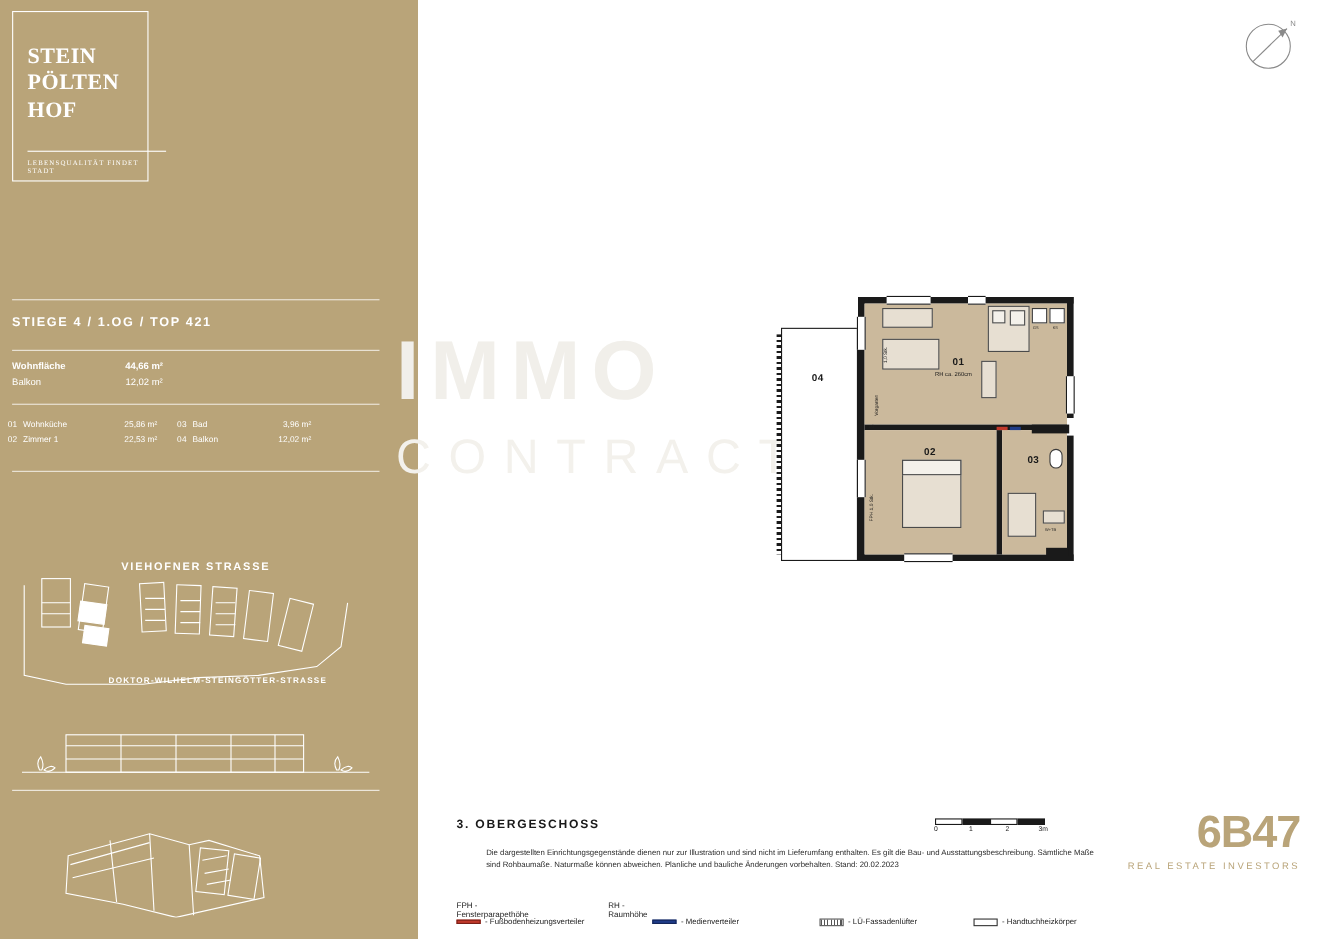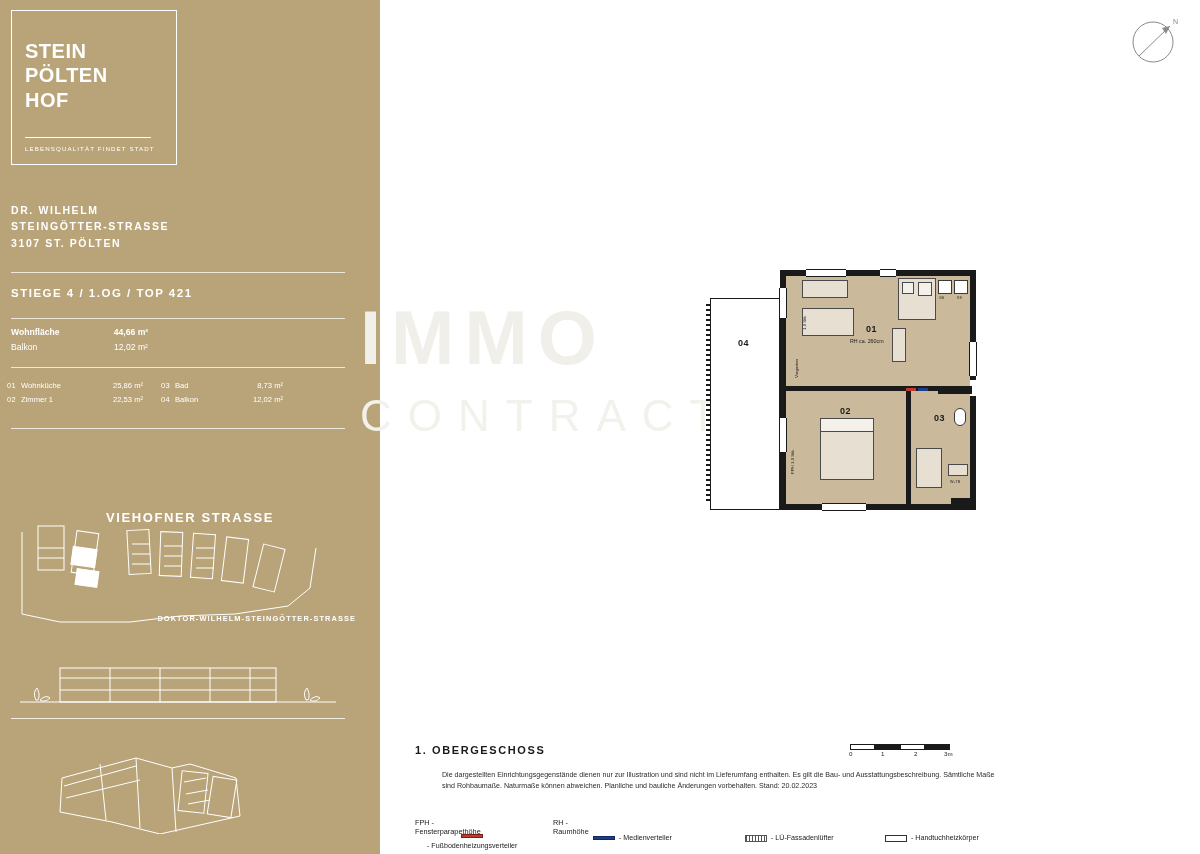--- a/index.html
+++ b/index.html
@@ -16,22 +16,23 @@
     position: absolute;
     left: 0; top: 0;
     width: 380px; height: 854px;
     background: #b9a479;
     color: #ffffff;
   }
 
   #logo-box {
     position: absolute;
     left: 11px; top: 10px;
-    width: 166px; height: 155px;
+    width: 124px; height: 155px;
     border: 1.5px solid #ffffff;
+    font-family: Liberation Serif, serif;
   }
   #logo-text {
     position: absolute;
     left: 13px; top: 28px;
     font-weight: bold;
     font-size: 20px;
     line-height: 1.22;
     letter-spacing: 0.5px;
   }
   #logo-rule {
@@ -98,32 +99,32 @@
     align-items: baseline;
   }
   #rooms .num { letter-spacing: 0.2px; }
   #rooms .nm { }
   #rooms .ar { text-align: right; }
   #rooms .gap { }
 
   
   #siteplan-title {
     position: absolute;
-    left: 12px; top: 510px;
+    left: 0; top: 510px;
     width: 356px;
     text-align: center;
-    font-size: 13px;
+    font-size: 10px;
     font-weight: bold;
     letter-spacing: 1.6px;
   }
   #siteplan-street {
     position: absolute;
     left: 0; top: 614px;
     width: 356px;
-    text-align: right;
+    text-align: center;
     font-size: 7.4px;
     font-weight: bold;
     letter-spacing: 1.1px;
     padding-left: 40px;
   }
   #siteplan { position: absolute; left: 20px; top: 518px; }
   #elev { position: absolute; left: 20px; top: 660px; }
   #footerplan { position: absolute; left: 40px; top: 742px; }
 
   #hr5 {
@@ -281,25 +282,20 @@
   <div id="logo-box">
     <div id="logo-text">
       <div>STEIN</div>
       <div>PÖLTEN</div>
       <div>HOF</div>
     </div>
     <div id="logo-rule"></div>
     <div id="logo-sub">LEBENSQUALITÄT FINDET STADT</div>
   </div>
 
-  <div id="address">
-    <div>DR. WILHELM</div>
-    <div>STEINGÖTTER-STRASSE</div>
-    <div>3107 ST. PÖLTEN</div>
-  </div>
 
   <div class="hr" id="hr1"></div>
   <div id="unit-line">STIEGE 4 / 1.OG / TOP 421</div>
   <div class="hr" id="hr2"></div>
 
   <div id="areas">
     <div class="row bold">
       <span class="lbl">Wohnfläche</span>
       <span class="val">44,66 m²</span>
     </div>
@@ -311,21 +307,21 @@
 
   <div class="hr" id="hr3"></div>
 
   <div id="rooms">
     <span class="num">01</span>
     <span class="nm">Wohnküche</span>
     <span class="ar">25,86 m²</span>
     <span class="gap"></span>
     <span class="num">03</span>
     <span class="nm">Bad</span>
-    <span class="ar">8,73 m²</span>
+    <span class="ar">3,96 m²</span>
 
     <span class="num">02</span>
     <span class="nm">Zimmer 1</span>
     <span class="ar">22,53 m²</span>
     <span class="gap"></span>
     <span class="num">04</span>
     <span class="nm">Balkon</span>
     <span class="ar">12,02 m²</span>
   </div>
 
@@ -458,30 +454,30 @@
 
     <div class="thin" style="left:196px; top:120px; width:10px; height:3px; background:#c0392b;"></div>
     <div class="thin" style="left:208px; top:120px; width:10px; height:3px; background:#1f3c88;"></div>
 
     <div class="vtext" style="left:84px; top:110px;">Vorgarten</div>
     <div class="vtext" style="left:80px; top:206px;">FPH 1,0 Stk.</div>
     <div class="vtext" style="left:92px; top:62px;">1,0 Stk.</div>
     <div class="tiny" style="left:80px; top:118px;">LÜ</div>
   </div>
 
-  <div id="floor-label">1. OBERGESCHOSS</div>
+  <div id="floor-label">3. OBERGESCHOSS</div>
   <div id="disclaimer">Die dargestellten Einrichtungsgegenstände dienen nur zur Illustration und sind nicht im Lieferumfang enthalten. Es gilt die Bau- und Ausstattungsbeschreibung. Sämtliche Maße sind Rohbaumaße. Naturmaße können abweichen. Planliche und bauliche Änderungen vorbehalten. Stand: 20.02.2023</div>
 
   <div id="abbrev">
     <span class="c1">FPH - Fensterparapethöhe</span>
     <span class="c2">RH - Raumhöhe</span>
   </div>
 
   <div id="legend">
-    <div class="item" style="left:12px;flex-direction:column;">
+    <div class="item" style="left:0px;">
       <span class="sw sw-red"></span>
       <span>- Fußbodenheizungsverteiler</span>
     </div>
     <div class="item" style="left:178px;">
       <span class="sw sw-blue"></span>
       <span>- Medienverteiler</span>
     </div>
     <div class="item" style="left:330px;">
       <span class="sw sw-dot"></span>
       <span>- LÜ-Fassadenlüfter</span>
@@ -500,13 +496,17 @@
       <span style="left:75px; width:25px; background:#1a1a1a;"></span>
     </div>
     <div class="ticks">
       <span style="left:-1px;">0</span>
       <span style="left:31px;">1</span>
       <span style="left:64px;">2</span>
       <span style="left:94px;">3m</span>
     </div>
   </div>
 
+  <div id="brand">
+    <div class="bname">6B47</div>
+    <div class="bsub">REAL ESTATE INVESTORS</div>
+  </div>
 </div>
 
 </body></html>

